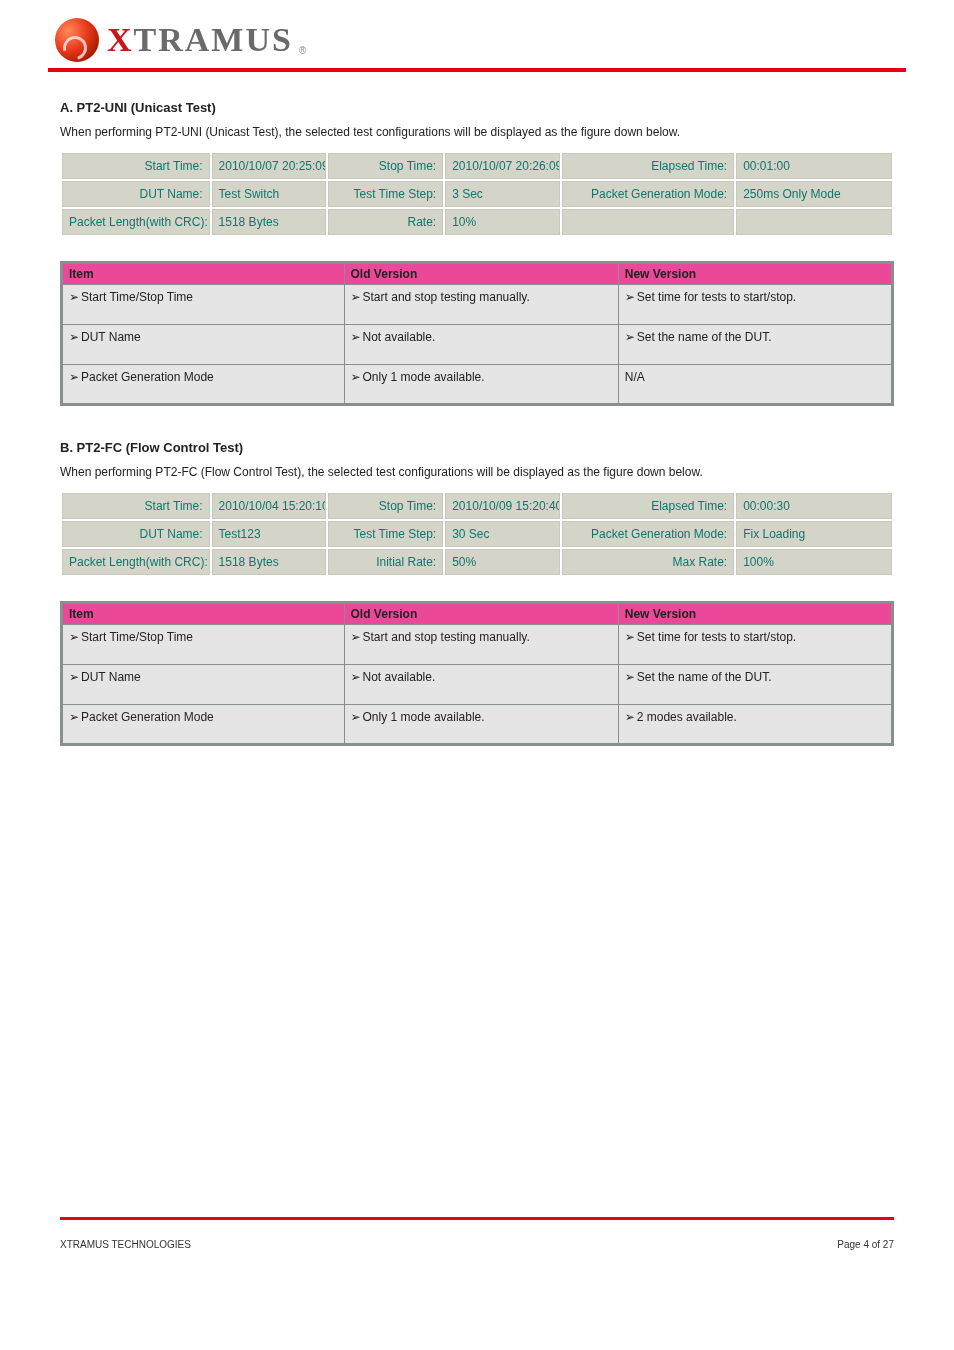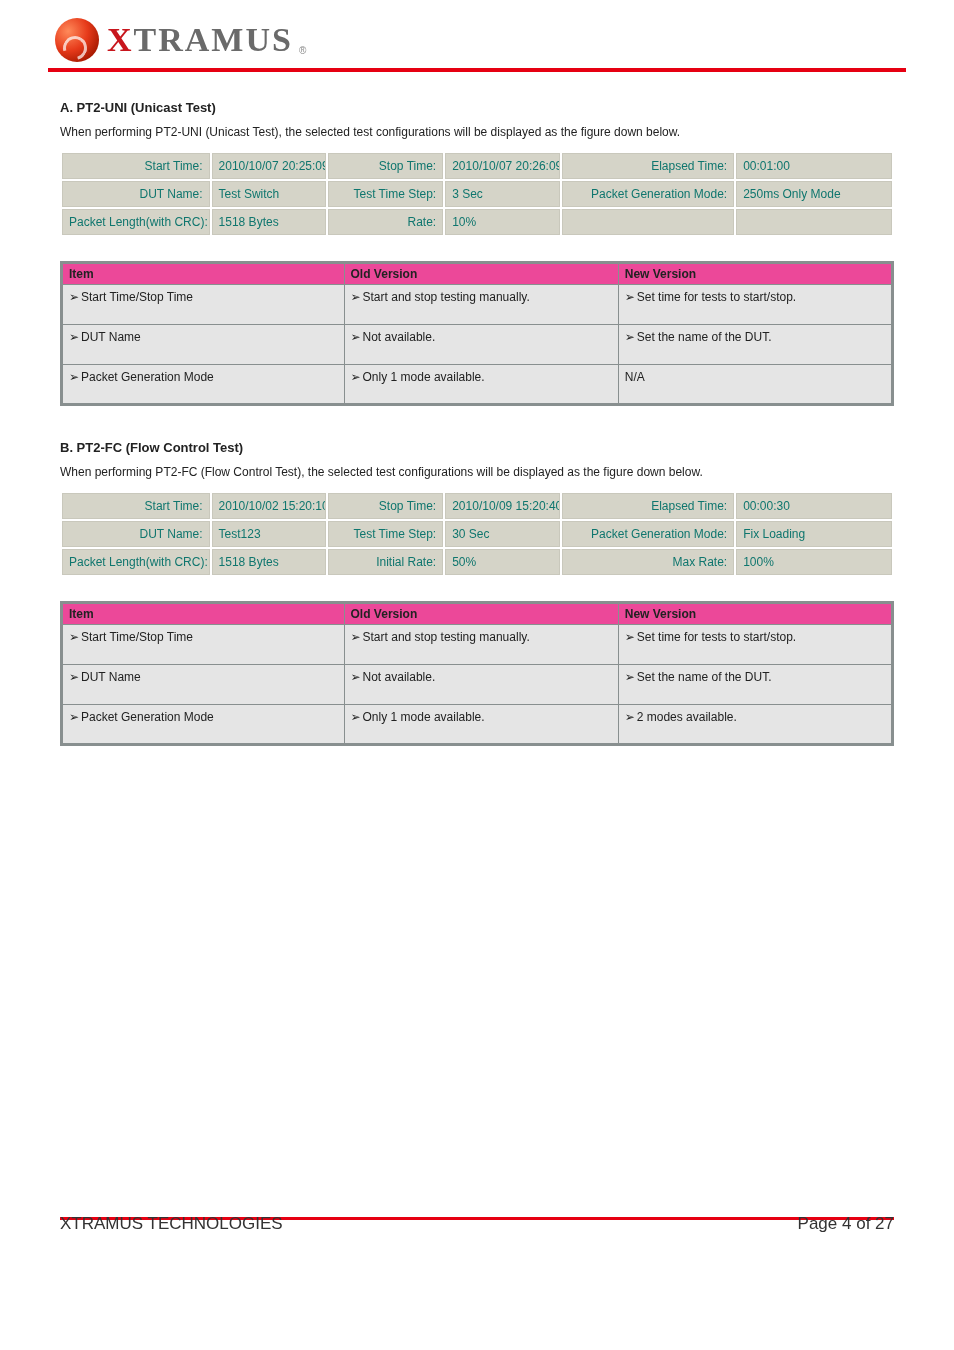--- a/index.html
+++ b/index.html
@@ -138,24 +138,24 @@
     left: 60px;
     right: 60px;
     bottom: 130px;
     height: 3px;
     background: #e60012;
   }
   .footer {
     position: absolute;
     left: 60px;
     right: 60px;
-    bottom: 116px;
+    bottom: 100px;
     display: flex;
     justify-content: space-between;
-    font-size: 17px;
+    font-size: 10px;
     color: #333;
   }
 </style>
 </head>
 <body>
 
 <div class="page">
   <div class="header">
     <div class="logo-wrap">
       <div class="logo-orb"></div>
@@ -245,21 +245,21 @@
         <col style="width:18%">
           <col style="width:14%">
         <col style="width:14%">
           <col style="width:14%">
         <col style="width:21%">
           <col style="width:19%">
       </colgroup>
       <tbody>
           <tr>
         <td class="lbl">Start Time:</td>
-        <td class="val">2010/10/02 15:20:10</td>
+        <td class="val">2010/10/04 15:20:10</td>
         <td class="lbl">Stop Time:</td>
         <td class="val">2010/10/09 15:20:40</td>
         <td class="lbl">Elapsed Time:</td>
         <td class="val">00:00:30</td>
       </tr>
       <tr>
         <td class="lbl">DUT Name:</td>
         <td class="val">Test123</td>
         <td class="lbl">Test Time Step:</td>
         <td class="val">30 Sec</td>

